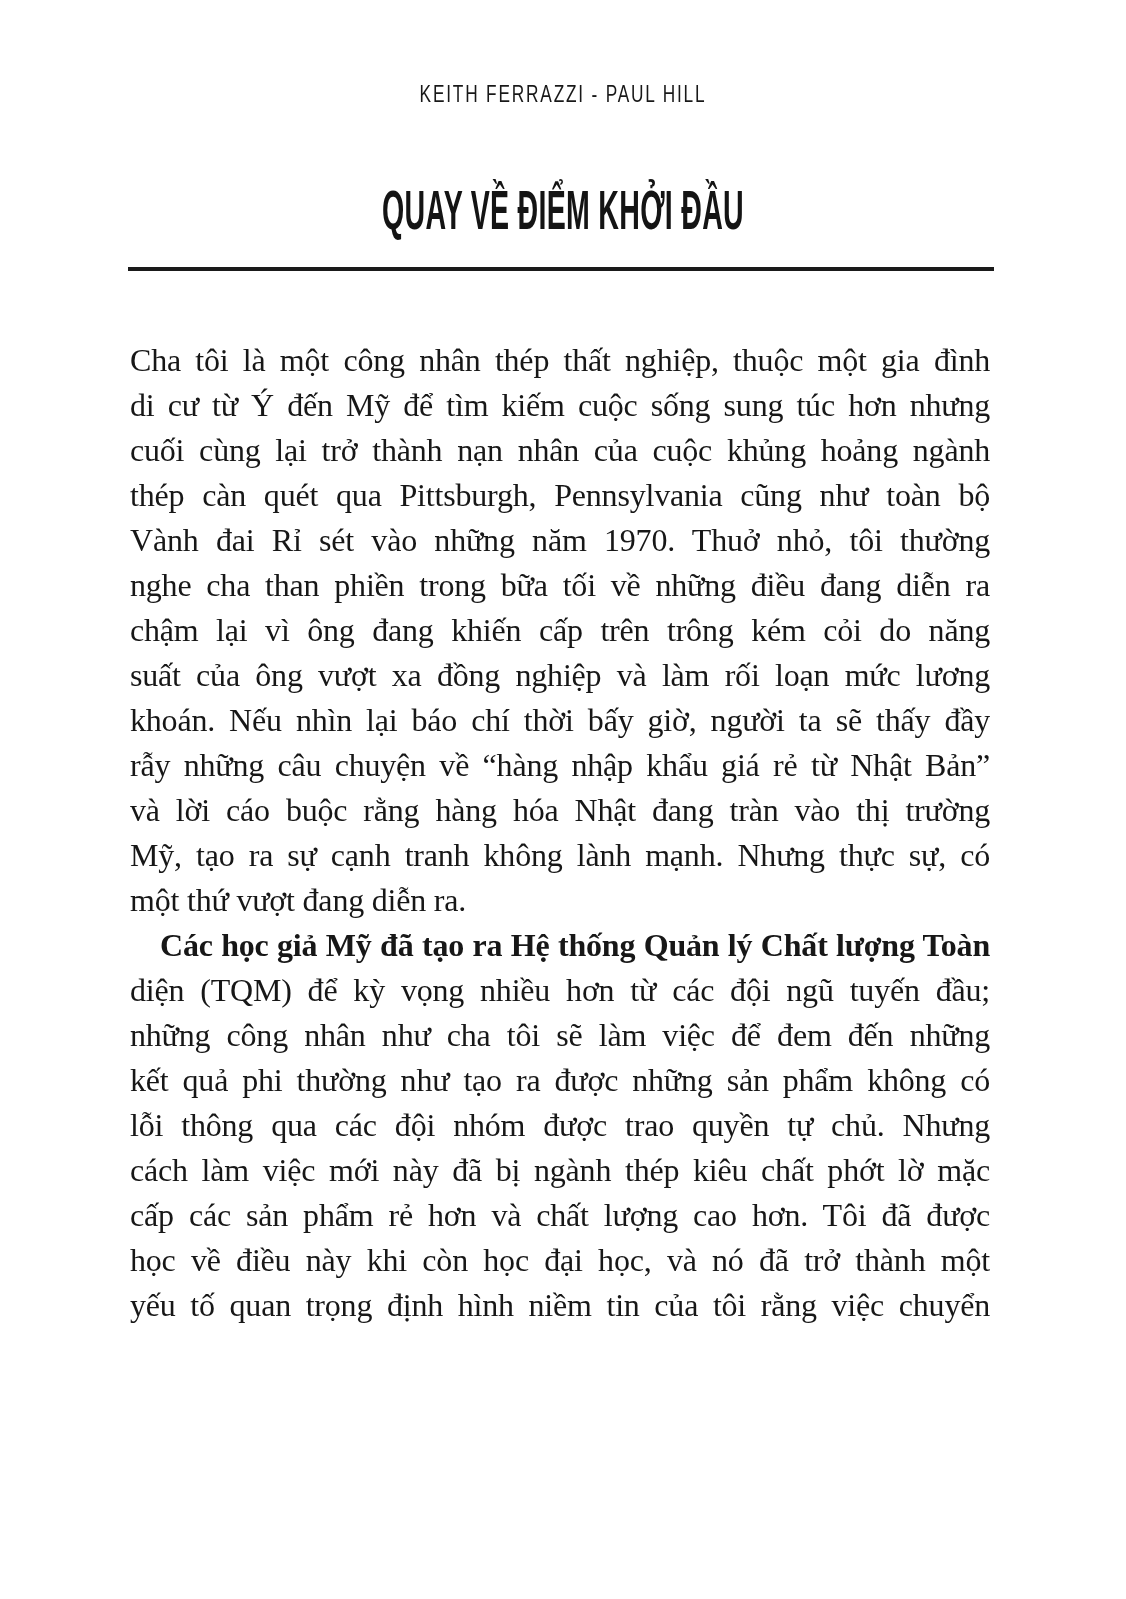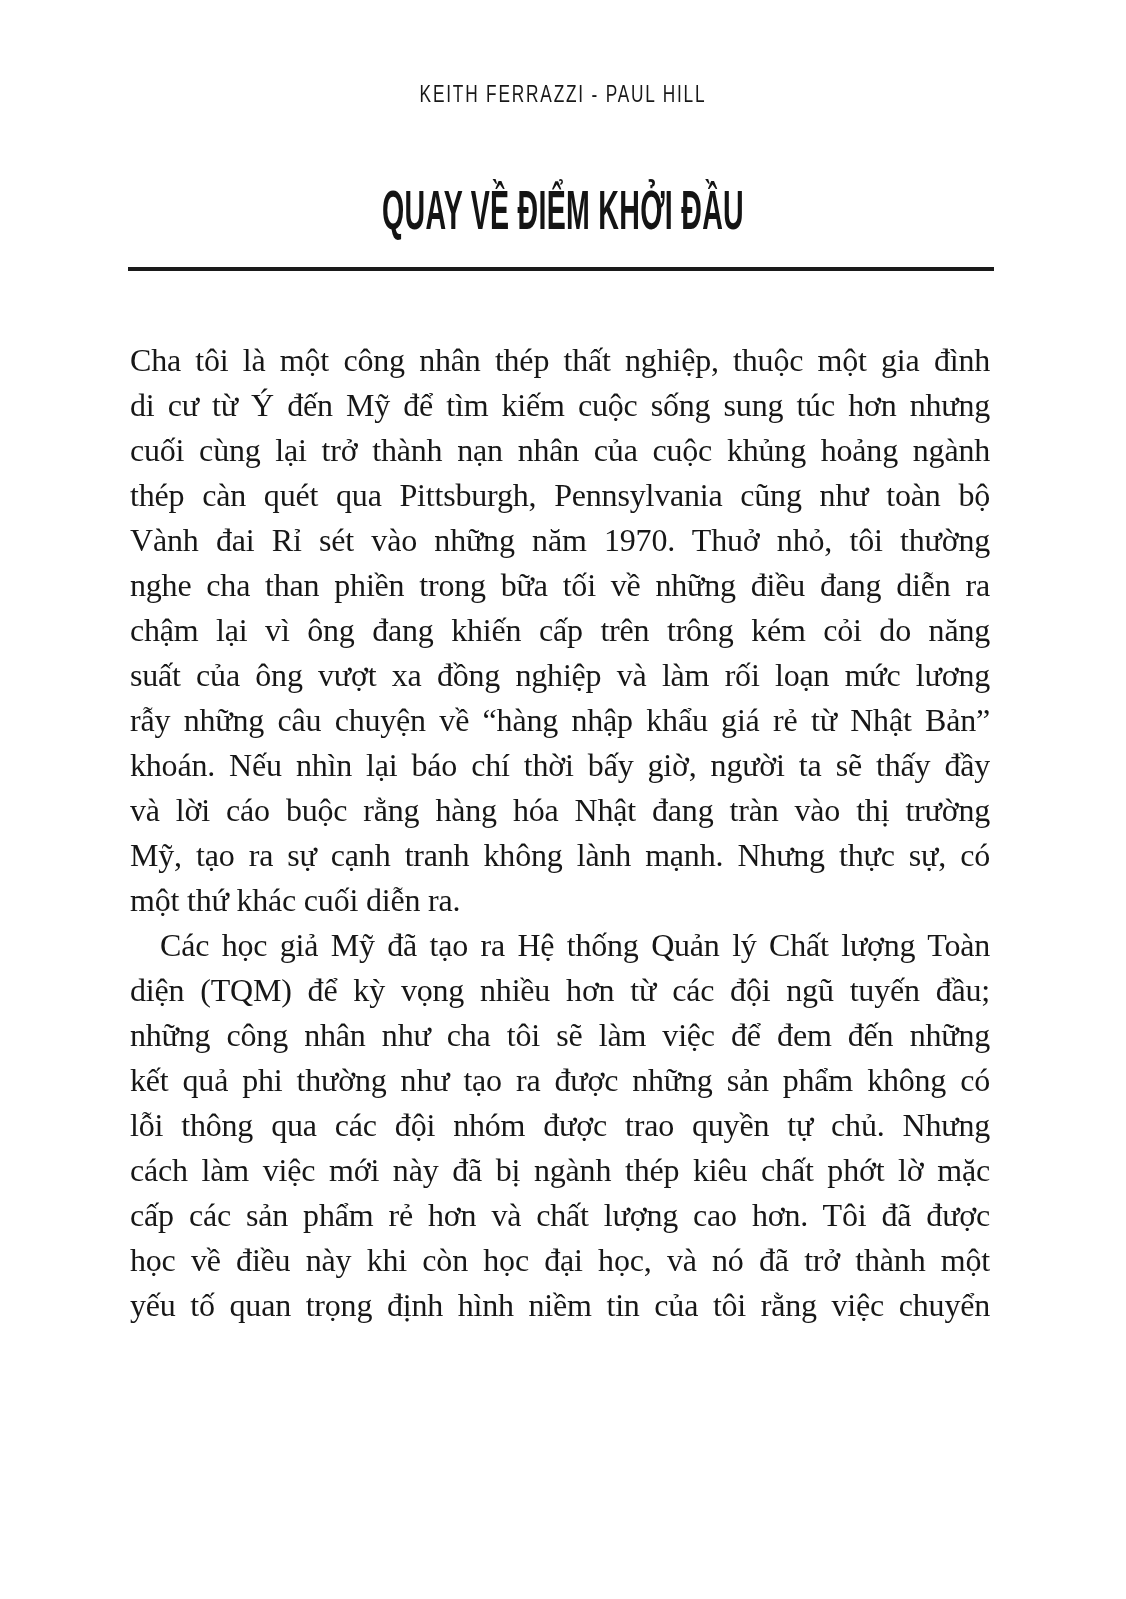--- a/index.html
+++ b/index.html
@@ -66,21 +66,21 @@
     margin-top: 18px;
   }
   .para { margin: 0; }
   .line {
     height: 45px;
     overflow: hidden;
     text-align: justify;
     text-align-last: justify;
   }
   .line.para-end { text-align-last: left; }
-  .para.indent .line.first { text-indent: 30px; }
+  .para.indent .line.first { text-indent: 30px; font-weight: bold; }
   .page-number {
     position: absolute;
     top: 1496px;
     left: 0;
     width: 100%;
     text-align: center;
     font-family: "Liberation Sans", "DejaVu Sans", sans-serif;
     font-weight: 400;
     font-size: 42px;
     color: #1a1a1a;
@@ -101,25 +101,25 @@
   <div class="body-text">
       <div class="para">
         <div class="line first">Cha tôi là một công nhân thép thất nghiệp, thuộc một gia đình</div>
         <div class="line">di cư từ Ý đến Mỹ để tìm kiếm cuộc sống sung túc hơn nhưng</div>
         <div class="line">cuối cùng lại trở thành nạn nhân của cuộc khủng hoảng ngành</div>
         <div class="line">thép càn quét qua Pittsburgh, Pennsylvania cũng như toàn bộ</div>
         <div class="line">Vành đai Rỉ sét vào những năm 1970. Thuở nhỏ, tôi thường</div>
         <div class="line">nghe cha than phiền trong bữa tối về những điều đang diễn ra</div>
         <div class="line">chậm lại vì ông đang khiến cấp trên trông kém cỏi do năng</div>
         <div class="line">suất của ông vượt xa đồng nghiệp và làm rối loạn mức lương</div>
+        <div class="line">khoán. Nếu nhìn lại báo chí thời bấy giờ, người ta sẽ thấy đầy</div>
         <div class="line">rẫy những câu chuyện về “hàng nhập khẩu giá rẻ từ Nhật Bản”</div>
-        <div class="line">khoán. Nếu nhìn lại báo chí thời bấy giờ, người ta sẽ thấy đầy</div>
         <div class="line">và lời cáo buộc rằng hàng hóa Nhật đang tràn vào thị trường</div>
         <div class="line">Mỹ, tạo ra sự cạnh tranh không lành mạnh. Nhưng thực sự, có</div>
-        <div class="line para-end">một thứ khác cuối diễn ra.</div>
+        <div class="line para-end">một thứ vượt đang diễn ra.</div>
       </div>
       <div class="para indent">
         <div class="line first">Các học giả Mỹ đã tạo ra Hệ thống Quản lý Chất lượng Toàn</div>
         <div class="line">diện (TQM) để kỳ vọng nhiều hơn từ các đội ngũ tuyến đầu;</div>
         <div class="line">những công nhân như cha tôi sẽ làm việc để đem đến những</div>
         <div class="line">kết quả phi thường như tạo ra được những sản phẩm không có</div>
         <div class="line">lỗi thông qua các đội nhóm được trao quyền tự chủ. Nhưng</div>
         <div class="line">cách làm việc mới này đã bị ngành thép kiêu chất phớt lờ mặc</div>
         <div class="line">cấp các sản phẩm rẻ hơn và chất lượng cao hơn. Tôi đã được</div>
         <div class="line">học về điều này khi còn học đại học, và nó đã trở thành một</div>

